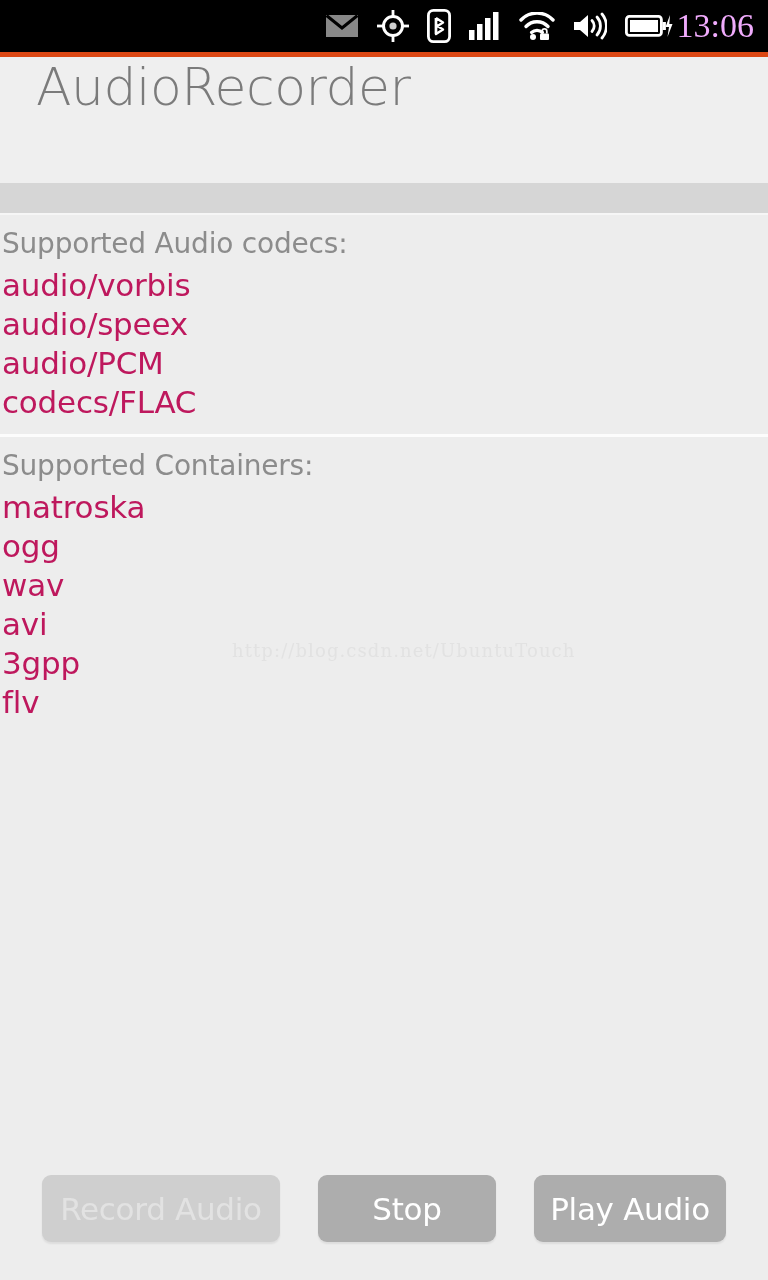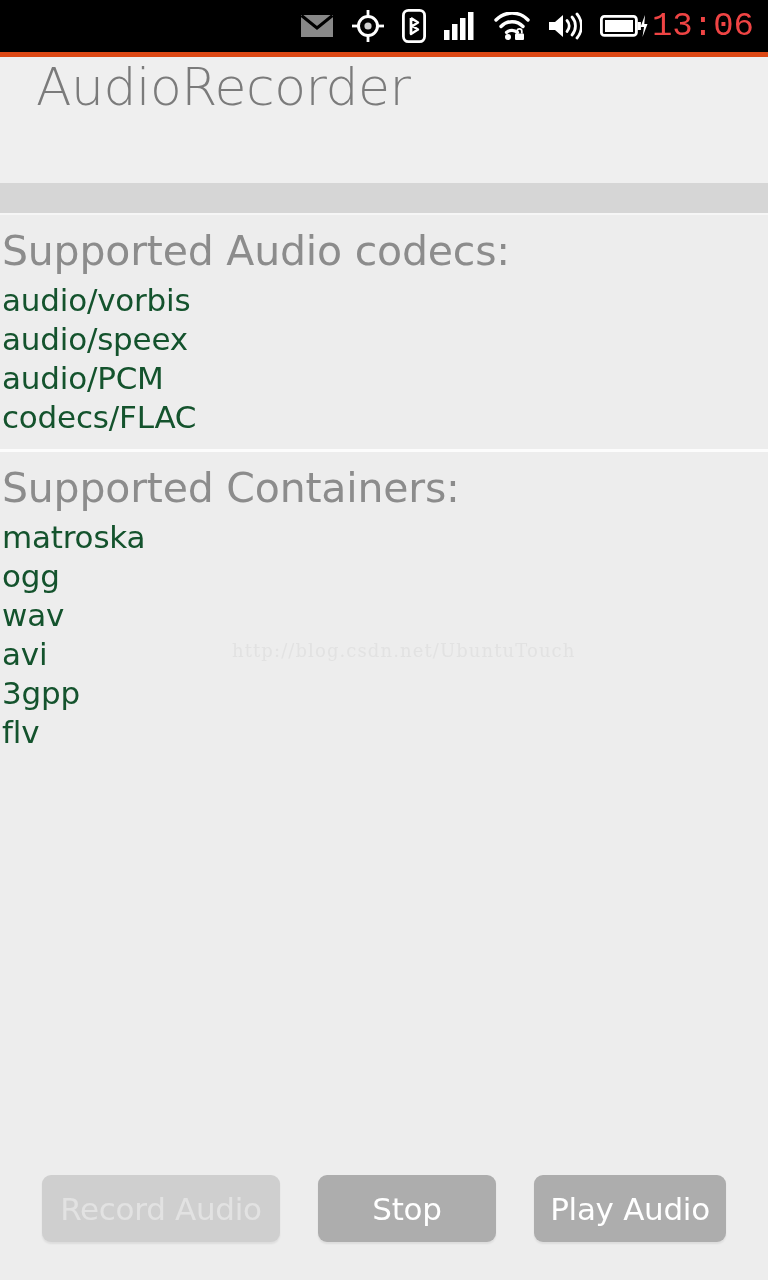--- a/index.html
+++ b/index.html
@@ -19,22 +19,22 @@
   .statusbar{
     position:absolute; top:0; left:0;
     width:768px; height:52px;
     background:#000000;
     display:flex; align-items:center; justify-content:flex-end;
     padding-right:14px;
   }
   .sb-icons{ display:flex; align-items:center; gap:18px; }
   .sb-ic{ display:flex; align-items:center; justify-content:center; }
   .sb-time{
-    color:#ef4444; font-size:34px; letter-spacing:0px;
-    font-family:Liberation Mono, monospace;
+    color:#f0abfc; font-size:34px; letter-spacing:0px;
+    font-family:Liberation Serif, serif;
     margin-left:4px; line-height:1;
     font-weight:300;
   }
   .orange-line{
     position:absolute; top:52px; left:0;
     width:768px; height:5px;
     background:#dd4814;
   }
 
   
@@ -60,31 +60,31 @@
   }
 
   
   .content{
     position:absolute; top:215px; left:0;
     width:768px; height:940px;
     background:#ededed;
   }
   .section{ position:relative; }
   .section-title{
-    font-size:41px;
+    font-size:28px;
     color:#8c8c8c;
     font-weight:400;
     padding:12px 0 6px 2px;
     font-family:"DejaVu Sans", sans-serif;
     letter-spacing:-0.2px;
   }
   .list{ padding-left:2px; }
   .list-item{
     font-size:31px;
-    color:#14532d;
+    color:#be185d;
     line-height:39px;
     font-weight:400;
     font-family:"DejaVu Sans", sans-serif;
     letter-spacing:-0.2px;
     white-space:nowrap;
   }
   .divider{
     width:768px; height:3px;
     background:#fcfcfc;
     margin-top:12px;

